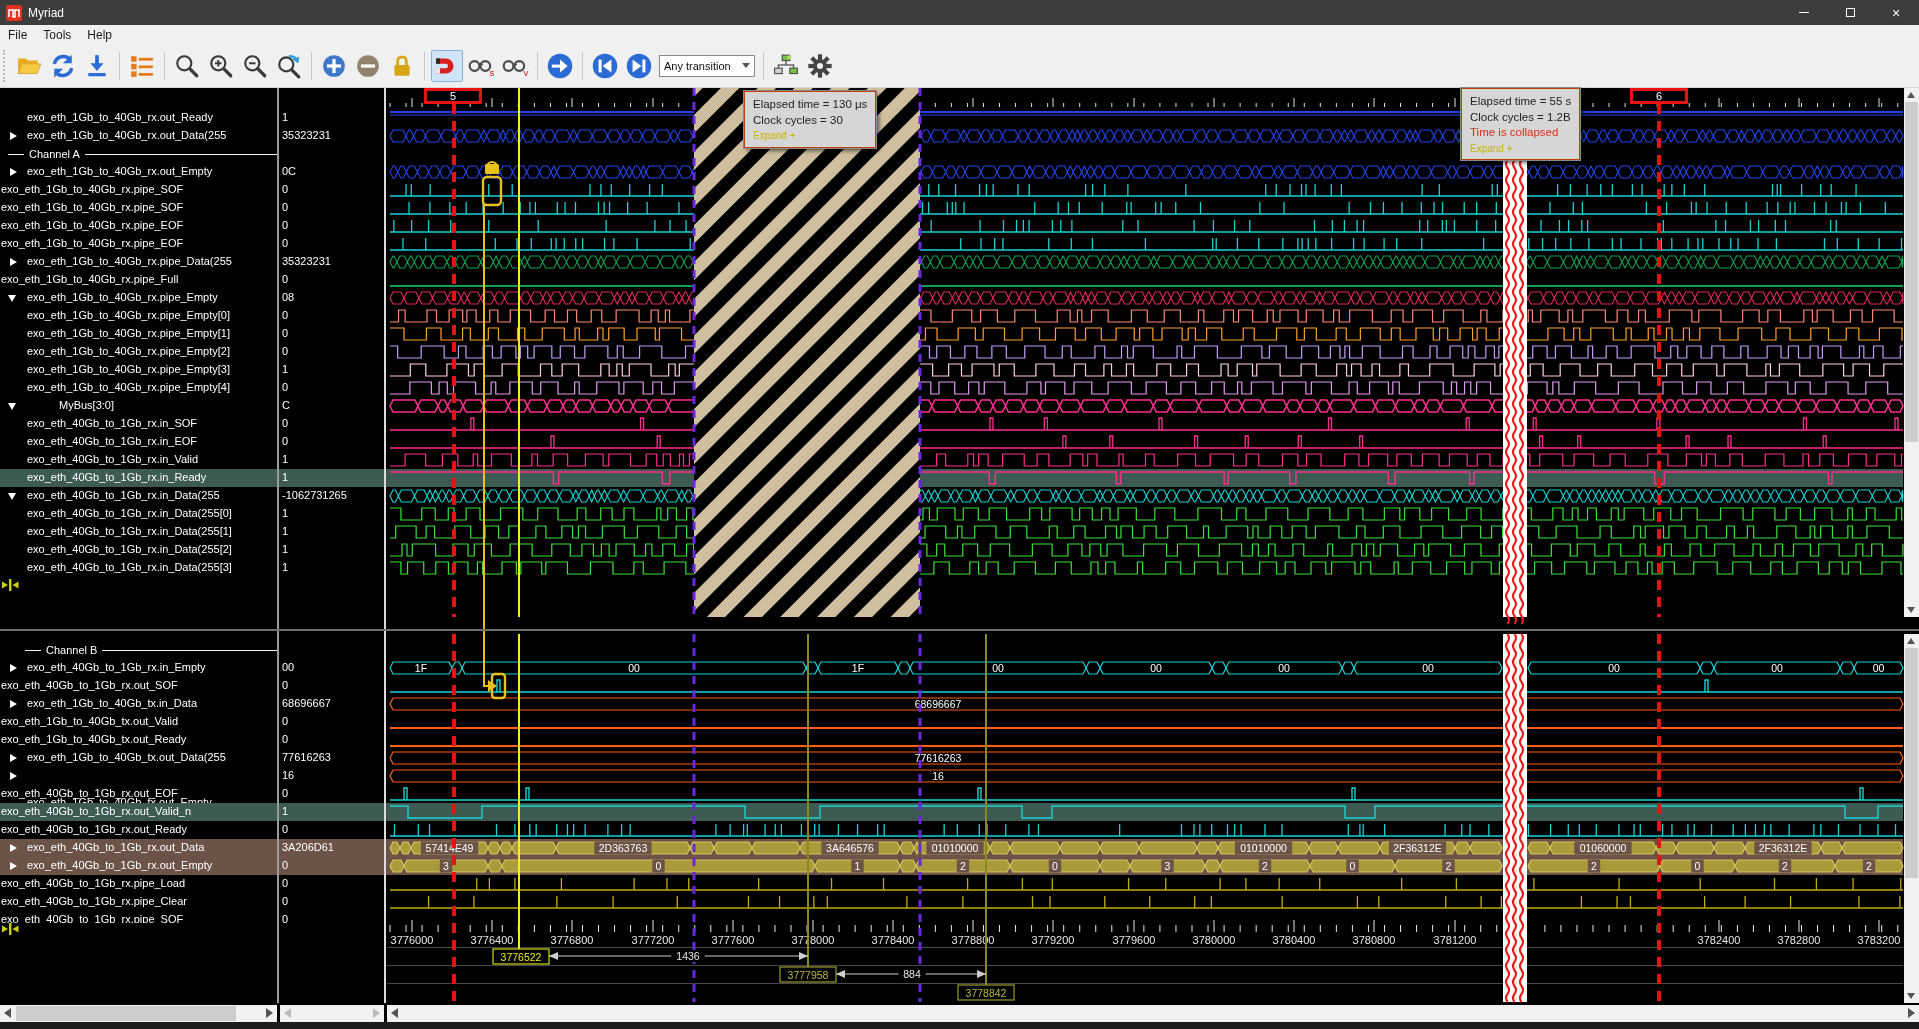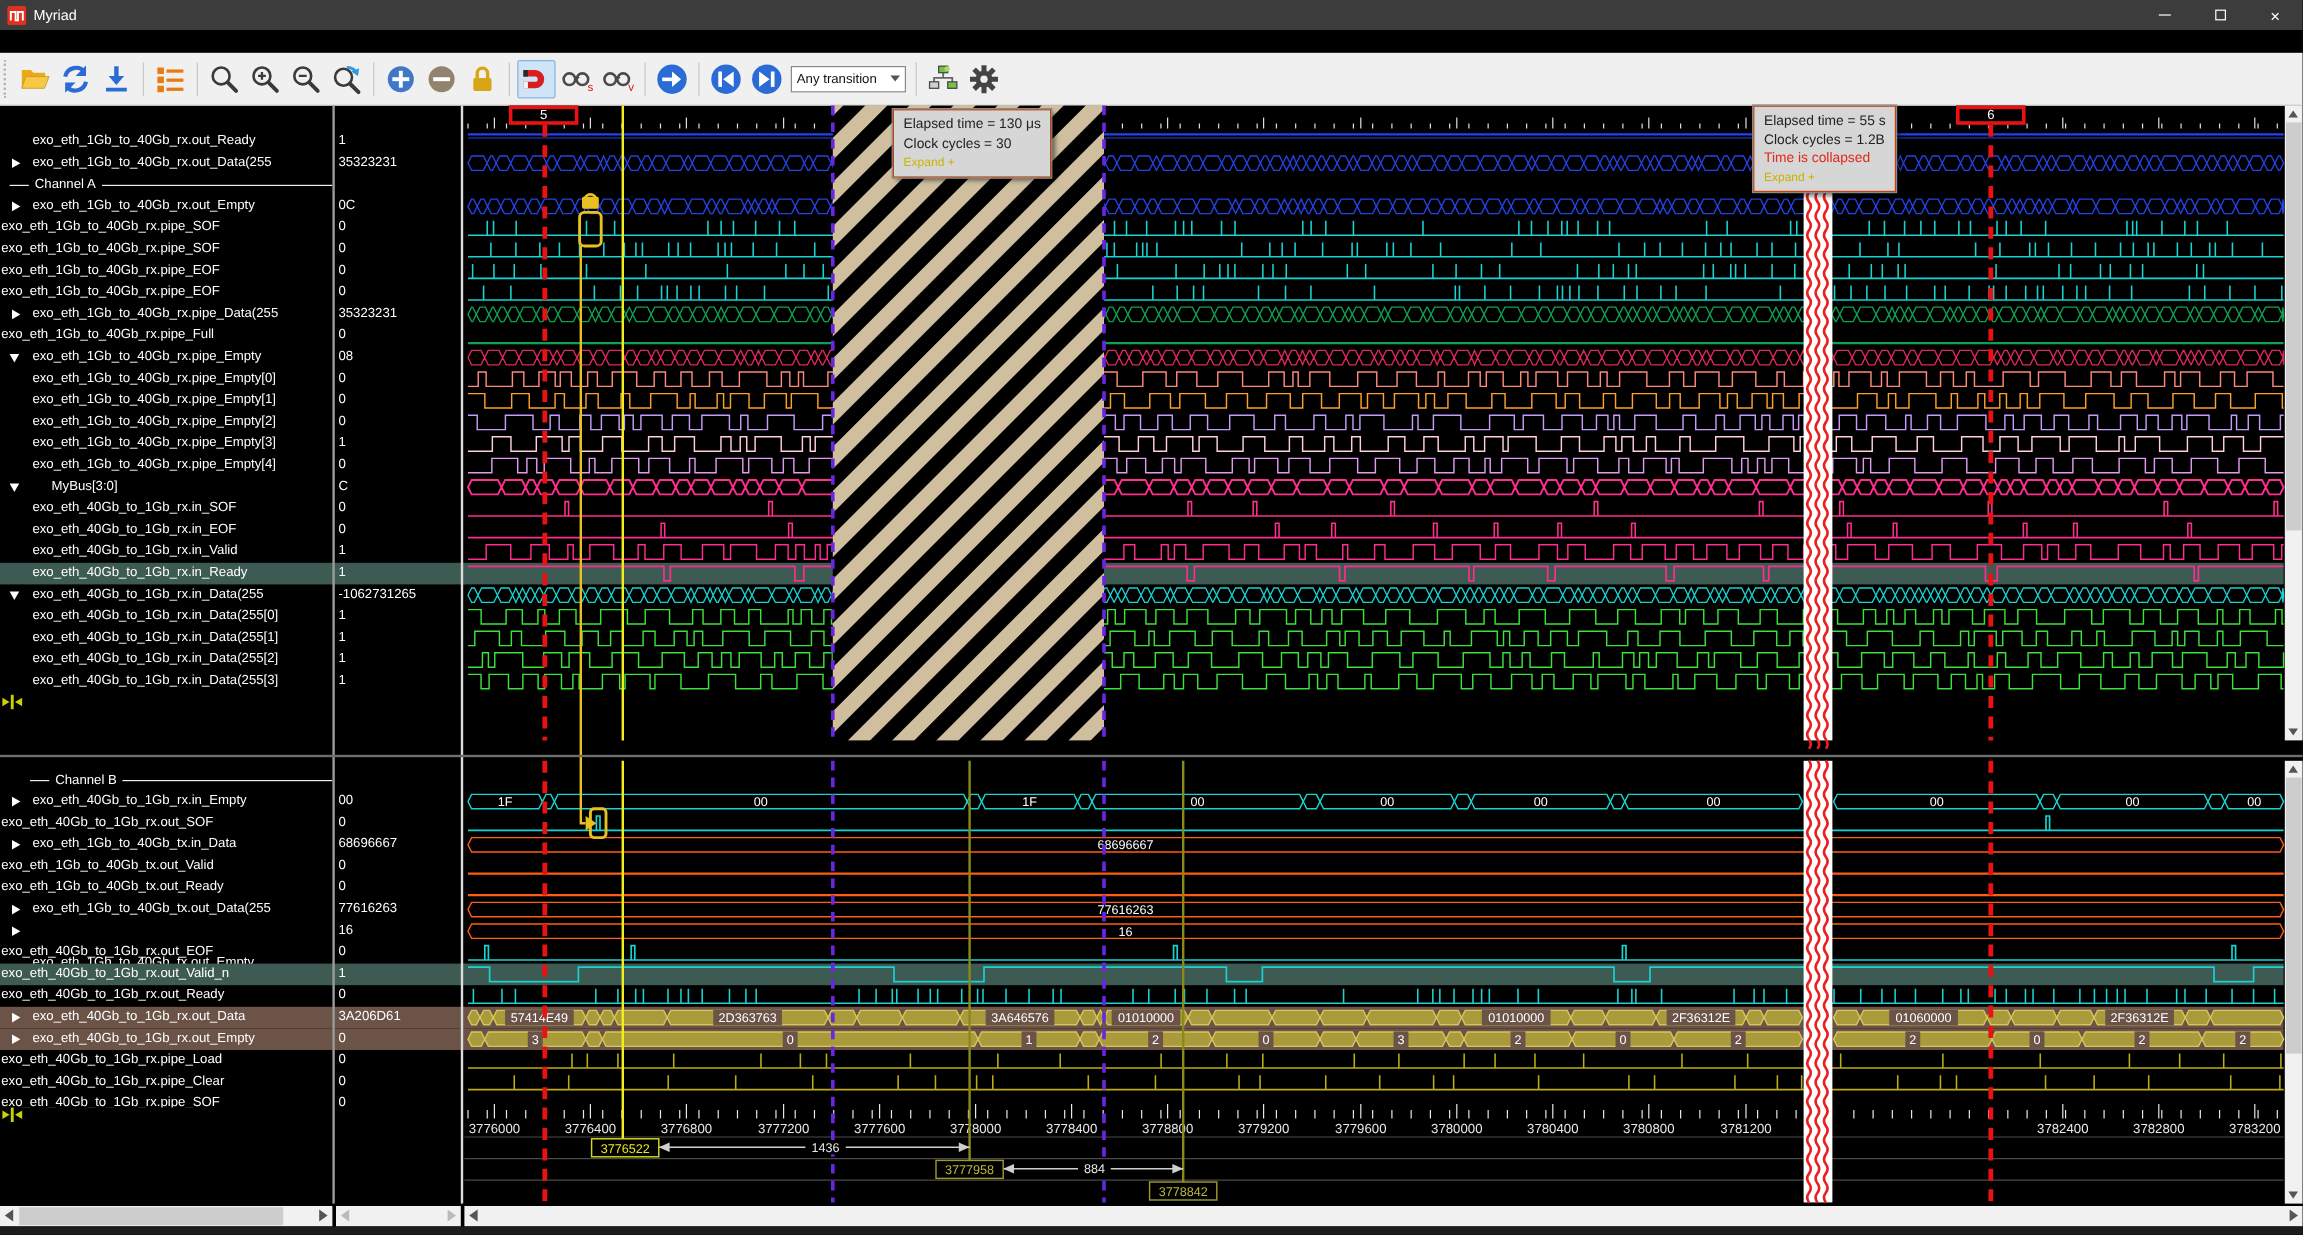--- a/index.html
+++ b/index.html
@@ -89,20 +89,25 @@
         </div>
       <div class="wbtn">
           <div class="glyph-max"></div>
         </div>
       <div class="wbtn">
           <div class="glyph-close">×</div>
         </div>
     </div>
   </div>
 
+  <div id="menubar">
+    <span class="menuitem">File</span>
+    <span class="menuitem">Tools</span>
+    <span class="menuitem">Help</span>
+  </div>
 
   <div id="toolbar">
     <div id="tb-handle"></div>
     <button class="tb">
         <svg width="26" height="26" viewBox="0 0 24 24">
           <path d="M2 5h7l2 2h9v3H5L3 19H2z" fill="#e9a91a"></path>
           <path d="M5 10h18l-3.5 9H2z" fill="#f7c843" stroke="#c89010" stroke-width=".6"></path>
         </svg>
       </button>
     <button class="tb">
@@ -327,21 +332,21 @@
         <div class="sigrow" style="top: 252px;">
           <span class="signame" style="left: 27px;">exo_eth_1Gb_to_40Gb_rx.pipe_Empty[3]</span>
           <span class="sigval">1</span>
         </div>
         <div class="sigrow" style="top: 270px;">
           <span class="signame" style="left: 27px;">exo_eth_1Gb_to_40Gb_rx.pipe_Empty[4]</span>
           <span class="sigval">0</span>
         </div>
         <div class="sigrow" style="top: 288px;">
           <span class="tri-d"></span>
-          <span class="signame" style="left: 27px; padding-left: 16px;">MyBus[3:0]</span>
+          <span class="signame" style="left: 43px; padding-left: 16px;">MyBus[3:0]</span>
           <span class="sigval">C</span>
         </div>
         <div class="sigrow" style="top: 306px;">
           <span class="signame" style="left: 27px;">exo_eth_40Gb_to_1Gb_rx.in_SOF</span>
           <span class="sigval">0</span>
         </div>
         <div class="sigrow" style="top: 324px;">
           <span class="signame" style="left: 27px;">exo_eth_40Gb_to_1Gb_rx.in_EOF</span>
           <span class="sigval">0</span>
         </div>

